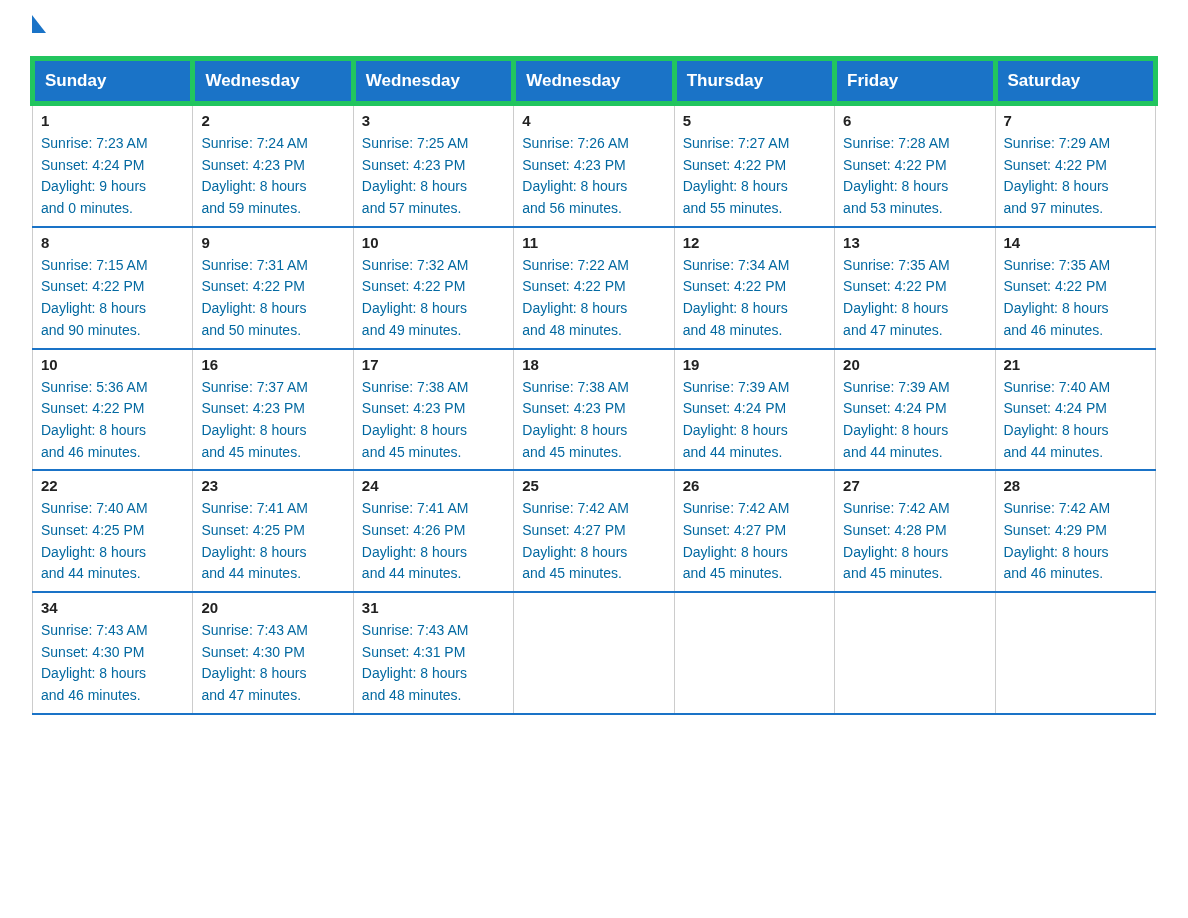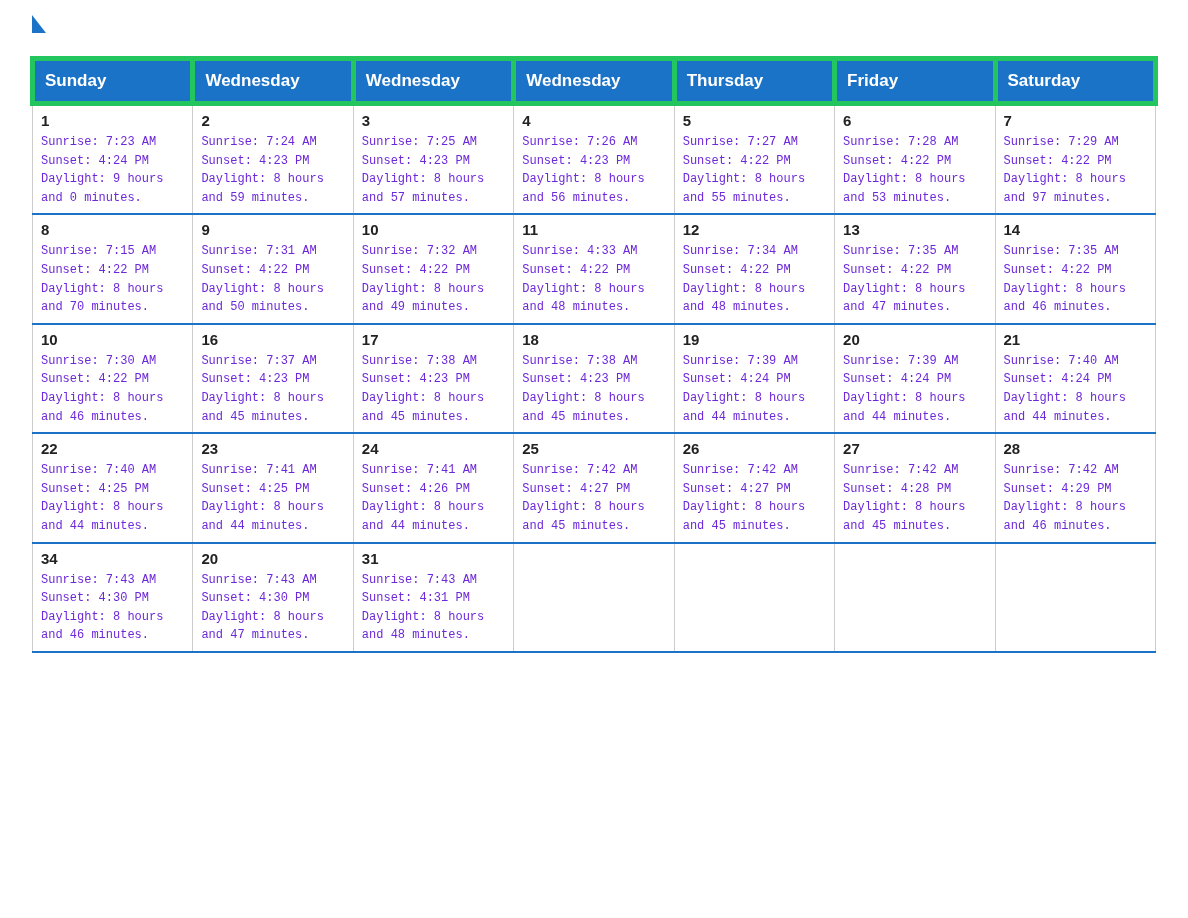--- a/index.html
+++ b/index.html
@@ -53,24 +53,23 @@
     .calendar tr {
       border-bottom: 2px solid #1a73c7;
     }
     .day-number {
       font-size: 15px;
       font-weight: bold;
       color: #222;
       margin-bottom: 4px;
     }
     .day-info {
-      font-size: 12px;
-      color: #6d28d9;
+      font-size: 14px;
+      color: #0369a1;
       line-height: 1.55;
-      font-family: Liberation Mono, monospace;
     }
     .empty-cell {
       background: #fff;
     }
     .logo-general {
       font-size: 30px;
       font-weight: bold;
       color: #333;
     }
     .logo-arrow {
@@ -153,51 +152,51 @@
           <div class="day-info"><span>Sunrise: 7:28 AM</span><br><span>Sunset: 4:22 PM</span><br><span>Daylight: 8 hours</span><br><span>and 53 minutes.</span></div>
         </td>
         <td>
           <div class="day-number">7</div>
           <div class="day-info"><span>Sunrise: 7:29 AM</span><br><span>Sunset: 4:22 PM</span><br><span>Daylight: 8 hours</span><br><span>and 97 minutes.</span></div>
         </td>
       </tr>
       <tr>
         <td>
           <div class="day-number">8</div>
-          <div class="day-info"><span>Sunrise: 7:15 AM</span><br><span>Sunset: 4:22 PM</span><br><span>Daylight: 8 hours</span><br><span>and 70 minutes.</span></div>
+          <div class="day-info"><span>Sunrise: 7:15 AM</span><br><span>Sunset: 4:22 PM</span><br><span>Daylight: 8 hours</span><br><span>and 90 minutes.</span></div>
         </td>
         <td>
           <div class="day-number">9</div>
           <div class="day-info"><span>Sunrise: 7:31 AM</span><br><span>Sunset: 4:22 PM</span><br><span>Daylight: 8 hours</span><br><span>and 50 minutes.</span></div>
         </td>
         <td>
           <div class="day-number">10</div>
           <div class="day-info"><span>Sunrise: 7:32 AM</span><br><span>Sunset: 4:22 PM</span><br><span>Daylight: 8 hours</span><br><span>and 49 minutes.</span></div>
         </td>
         <td>
           <div class="day-number">11</div>
-          <div class="day-info"><span>Sunrise: 4:33 AM</span><br><span>Sunset: 4:22 PM</span><br><span>Daylight: 8 hours</span><br><span>and 48 minutes.</span></div>
+          <div class="day-info"><span>Sunrise: 7:22 AM</span><br><span>Sunset: 4:22 PM</span><br><span>Daylight: 8 hours</span><br><span>and 48 minutes.</span></div>
         </td>
         <td>
           <div class="day-number">12</div>
           <div class="day-info"><span>Sunrise: 7:34 AM</span><br><span>Sunset: 4:22 PM</span><br><span>Daylight: 8 hours</span><br><span>and 48 minutes.</span></div>
         </td>
         <td>
           <div class="day-number">13</div>
           <div class="day-info"><span>Sunrise: 7:35 AM</span><br><span>Sunset: 4:22 PM</span><br><span>Daylight: 8 hours</span><br><span>and 47 minutes.</span></div>
         </td>
         <td>
           <div class="day-number">14</div>
           <div class="day-info"><span>Sunrise: 7:35 AM</span><br><span>Sunset: 4:22 PM</span><br><span>Daylight: 8 hours</span><br><span>and 46 minutes.</span></div>
         </td>
       </tr>
       <tr>
         <td>
           <div class="day-number">10</div>
-          <div class="day-info"><span>Sunrise: 7:30 AM</span><br><span>Sunset: 4:22 PM</span><br><span>Daylight: 8 hours</span><br><span>and 46 minutes.</span></div>
+          <div class="day-info"><span>Sunrise: 5:36 AM</span><br><span>Sunset: 4:22 PM</span><br><span>Daylight: 8 hours</span><br><span>and 46 minutes.</span></div>
         </td>
         <td>
           <div class="day-number">16</div>
           <div class="day-info"><span>Sunrise: 7:37 AM</span><br><span>Sunset: 4:23 PM</span><br><span>Daylight: 8 hours</span><br><span>and 45 minutes.</span></div>
         </td>
         <td>
           <div class="day-number">17</div>
           <div class="day-info"><span>Sunrise: 7:38 AM</span><br><span>Sunset: 4:23 PM</span><br><span>Daylight: 8 hours</span><br><span>and 45 minutes.</span></div>
         </td>
         <td>

